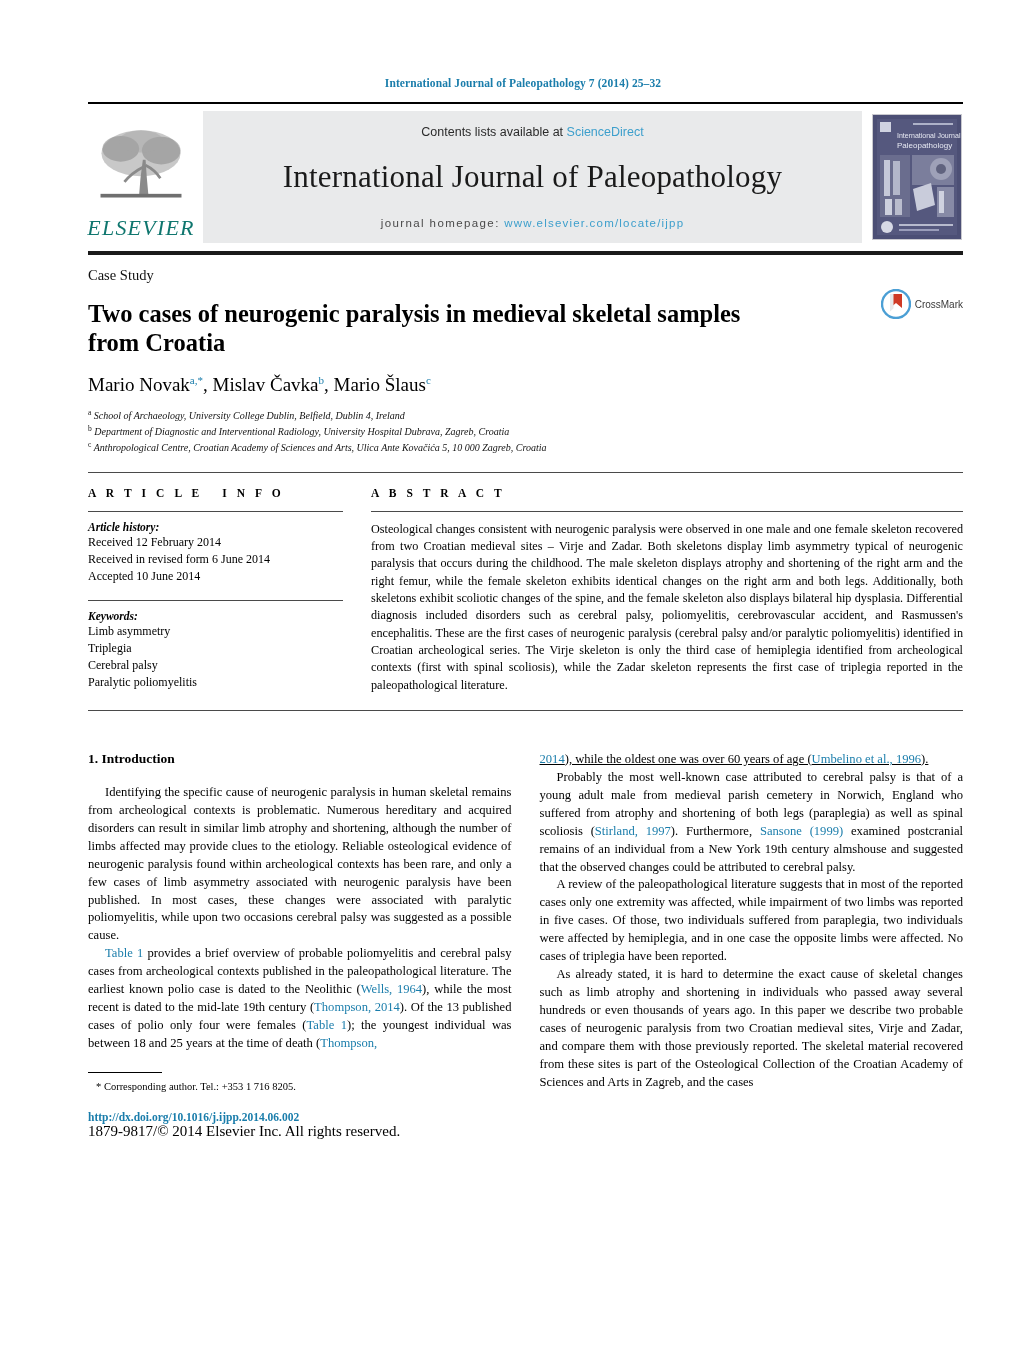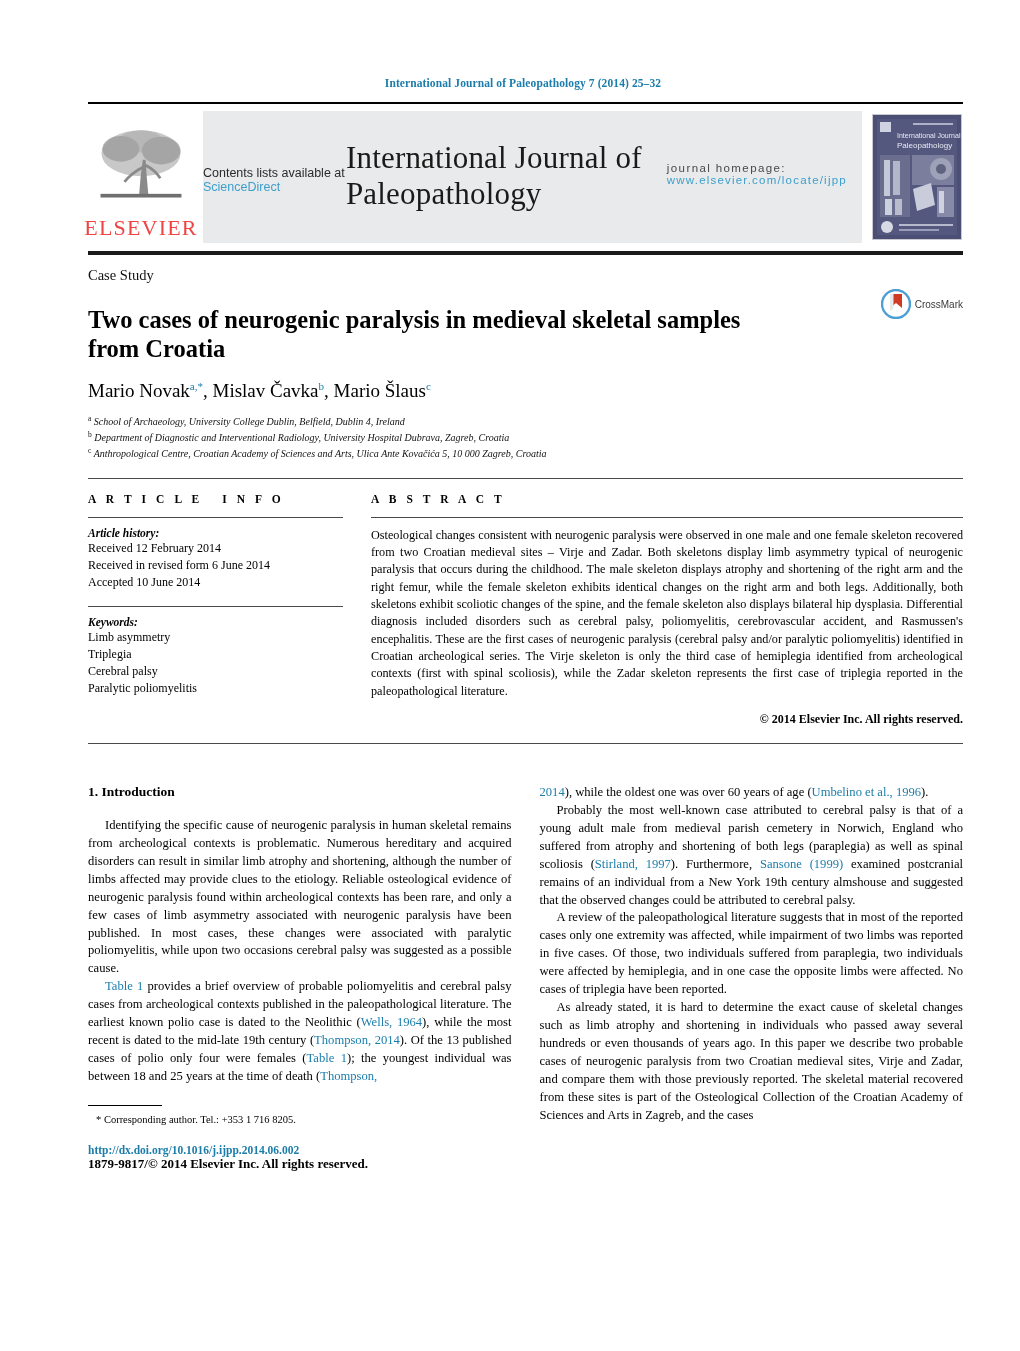--- a/index.html
+++ b/index.html
@@ -55,30 +55,32 @@
   }
   .elsevier-tree {
     width: 92px;
     height: 92px;
     display: block;
   }
   .elsevier-word {
     font-family: "Liberation Serif", serif;
     font-size: 22px;
     letter-spacing: 1.2px;
-    color: #ef4444;
+    color: #0f766e;
     font-weight: normal;
     line-height: 1;
     margin-top: 2px;
+    font-style: italic;
   }
   .masthead-center {
     flex: 1 1 auto;
     background: #e9eaeb;
     margin: 0 9px;
     display: flex;
+    flex-direction: column;
     align-items: center;
     justify-content: center;
   }
   .contents-line {
     font-family: "Liberation Sans", sans-serif;
     font-size: 12.5px;
     color: #2b2b2b;
     margin-top: 6px;
   }
   .contents-line .sd {
@@ -124,21 +126,21 @@
 
   
   .article-head {
     margin: 12px 70px 0 75px;
     position: relative;
   }
   .doctype {
     font-family: "Liberation Serif", serif;
     font-size: 14.5px;
     color: #111;
-    margin-bottom: 22px;
+    margin-bottom: 16px;
   }
   .title {
     font-family: "Liberation Serif", serif;
     font-size: 24.5px;
     font-weight: bold;
     line-height: 1.18;
     color: #000;
     max-width: 700px;
     margin: 0 0 16px 0;
   }
@@ -263,20 +265,21 @@
     font-family: "Liberation Serif", serif;
     font-size: 12.6px;
     line-height: 1.425;
     text-align: justify;
     margin: 0;
     text-indent: 17px;
     hyphens: none;
   }
   p.bodytext.cont {
     text-indent: 0;
+    text-decoration: underline;
   }
   a.ref, .ref {
     color: #1a7dab;
     text-decoration: none;
   }
 
   
   .footnote {
     margin-top: 19px;
   }
@@ -300,23 +303,23 @@
   }
   .doi-link {
     font-family: "Liberation Serif", serif;
     font-size: 11.5px;
     color: #1a7dab;
     display: block;
     font-weight: bold;
   }
   .issn-line {
     font-family: "Liberation Serif", serif;
-    font-size: 13px;
+    font-size: 15px;
     display: block;
-    font-weight: bold;
+    font-weight: normal;
   }
 </style>
 </head>
 <body>
 
 <div class="page">
 
   <div class="running-head">International Journal of Paleopathology 7 (2014) 25–32</div>
 
   <div class="masthead-wrap">
@@ -420,21 +423,20 @@
           <div class="info-line">Triplegia</div>
           <div class="info-line">Cerebral palsy</div>
           <div class="info-line">Paralytic poliomyelitis</div>
         </div>
     </div>
 
     <div class="col-abstract">
       <div class="sechead">A B S T R A C T</div>
       <div class="hr-thin"></div>
       <div class="abstract-body">Osteological changes consistent with neurogenic paralysis were observed in one male and one female skeleton recovered from two Croatian medieval sites – Virje and Zadar. Both skeletons display limb asymmetry typical of neurogenic paralysis that occurs during the childhood. The male skeleton displays atrophy and shortening of the right arm and the right femur, while the female skeleton exhibits identical changes on the right arm and both legs. Additionally, both skeletons exhibit scoliotic changes of the spine, and the female skeleton also displays bilateral hip dysplasia. Differential diagnosis included disorders such as cerebral palsy, poliomyelitis, cerebrovascular accident, and Rasmussen's encephalitis. These are the first cases of neurogenic paralysis (cerebral palsy and/or paralytic poliomyelitis) identified in Croatian archeological series. The Virje skeleton is only the third case of hemiplegia identified from archeological contexts (first with spinal scoliosis), while the Zadar skeleton represents the first case of triplegia reported in the paleopathological literature.</div>
-      <div class="copyright">© 2014 Elsevier Inc. All rights reserved.</div>
     </div>
 
   </div>
 
   <div class="info-rule-bot"></div>
 
   <div class="body-cols">
 
     <div class="bcol">
       <h2 class="secnum">1. Introduction</h2>

